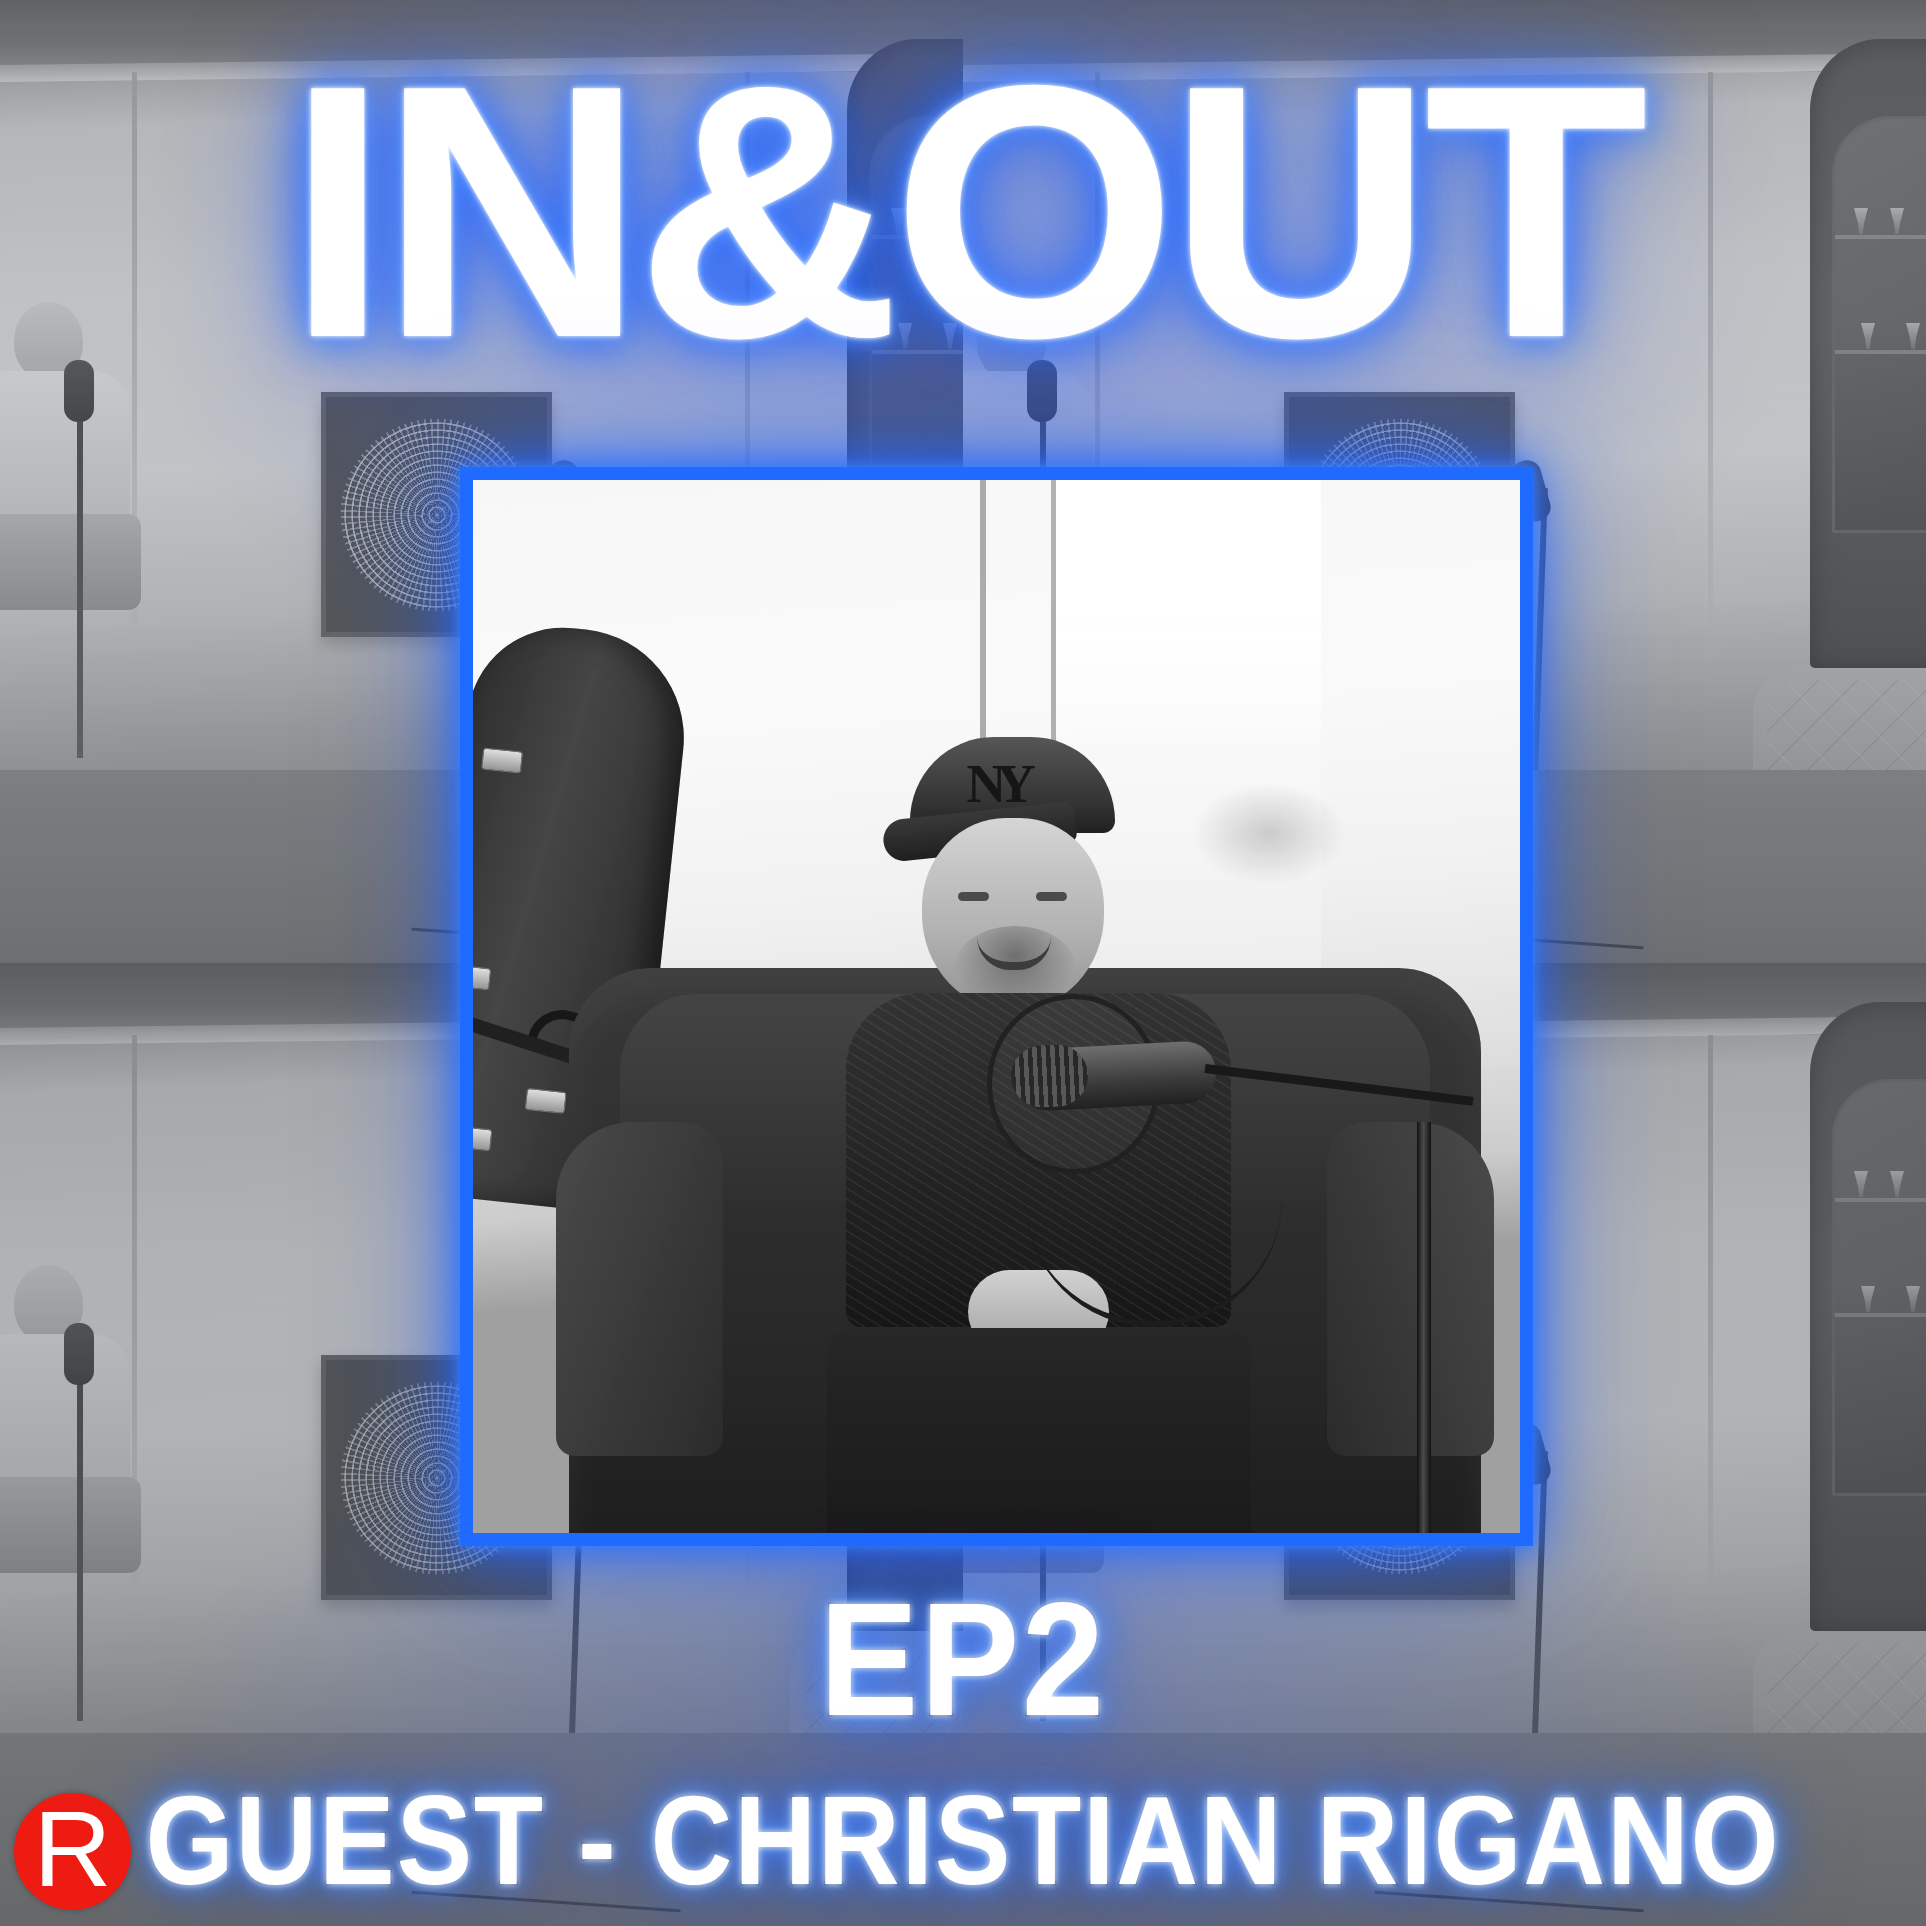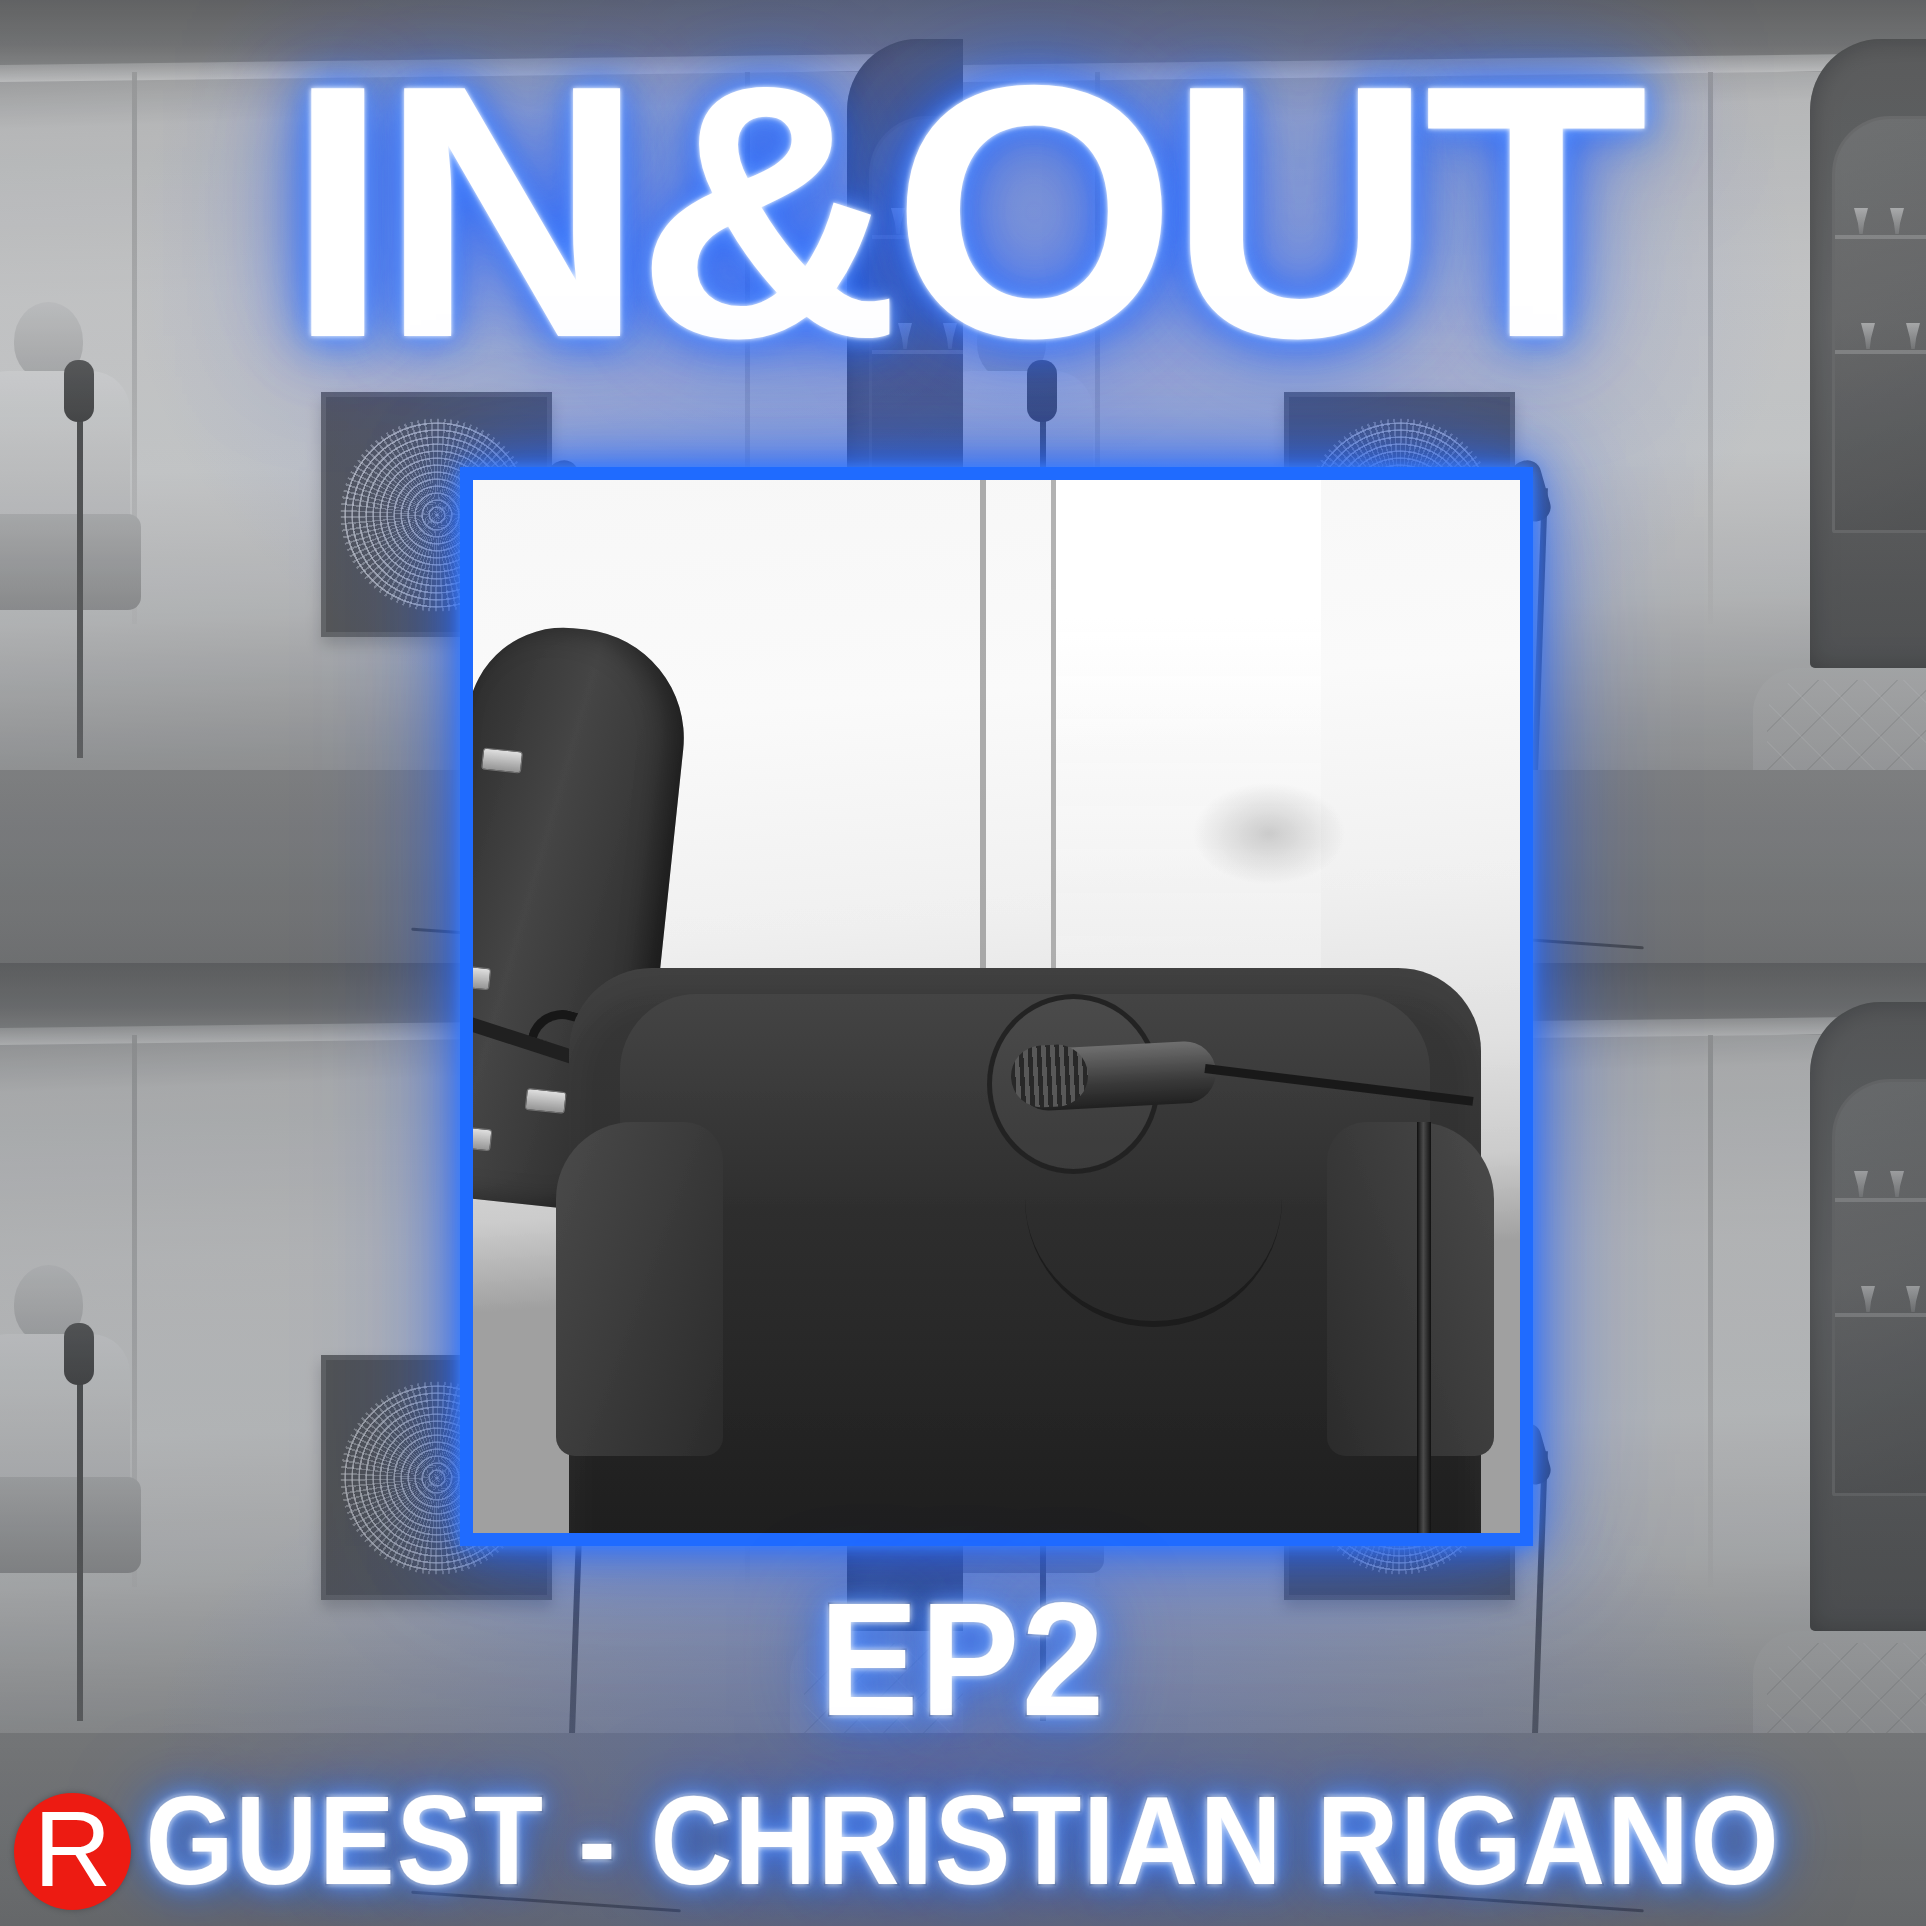--- a/index.html
+++ b/index.html
@@ -581,20 +581,34 @@
         <div class="gc-strap"></div>
         <div class="gc-handle"></div>
       </div>
 
       <div class="couch">
         <div class="couch-back"></div>
         <div class="couch-arm-l"></div>
         <div class="couch-arm-r"></div>
       </div>
 
+      <div class="guest">
+        <div class="g-cap"></div>
+        <div class="g-ny">NY</div>
+        <div class="g-brim"></div>
+        <div class="g-face">
+          <div class="g-beard"></div>
+          <div class="g-eye" style="left:36px; top:74px;"></div>
+          <div class="g-eye" style="left:114px; top:74px;"></div>
+          <div class="g-smile"></div>
+        </div>
+        <div class="g-shirt"></div>
+        <div class="g-hands"></div>
+        <div class="g-pants"></div>
+      </div>
 
       <div class="ph-popfilter"></div>
       <div class="ph-mic"></div>
       <div class="ph-mic-grill"></div>
       <div class="ph-cable"></div>
       <div class="ph-boom"></div>
       <div class="ph-standpole"></div>
     </div>
   </div>
 

